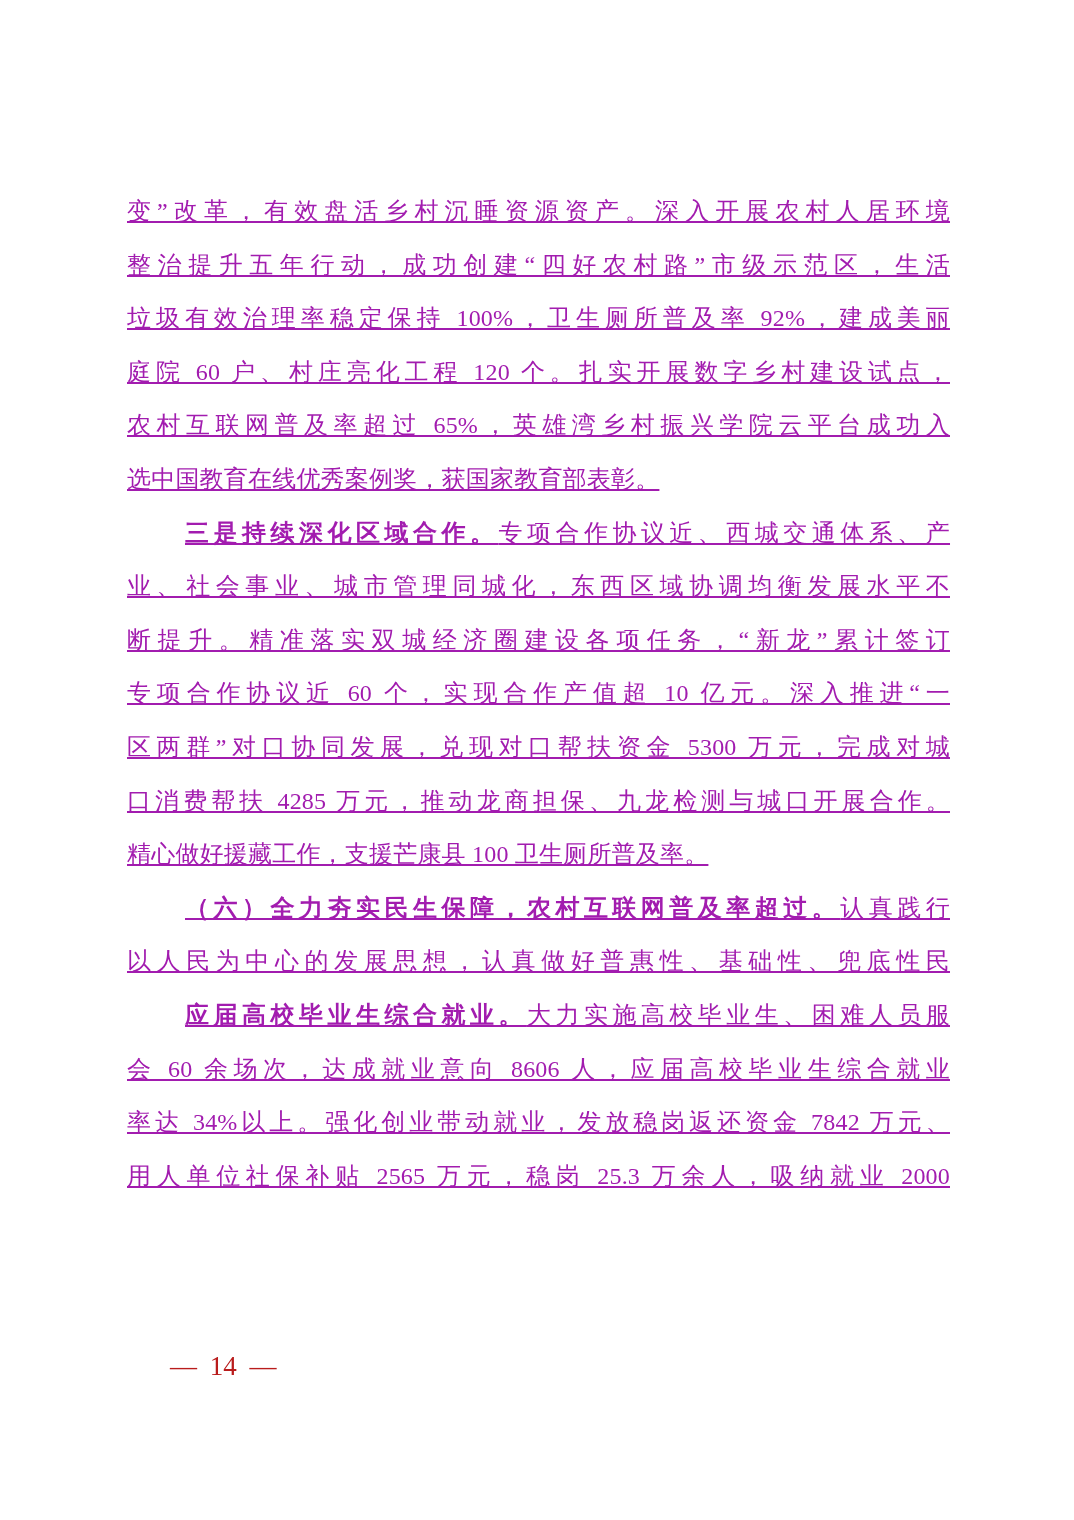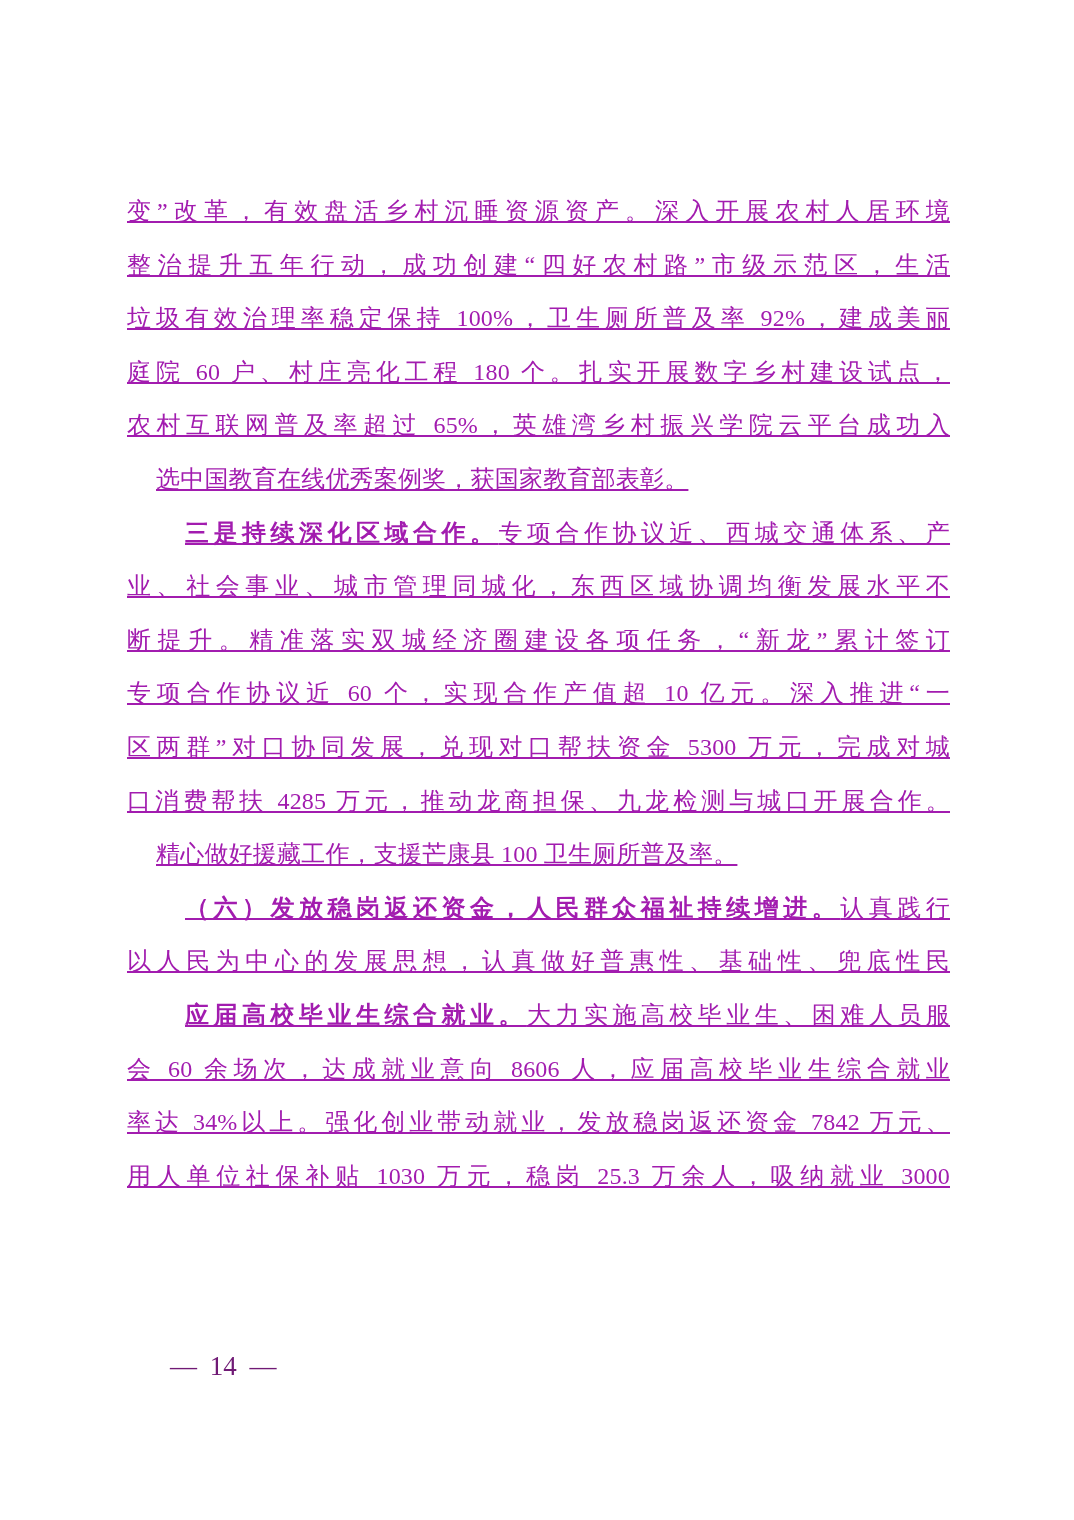--- a/index.html
+++ b/index.html
@@ -30,54 +30,53 @@
     text-align-last: justify;
     letter-spacing: 0.2px;
     color: #a21caf;
     text-decoration: underline;
   }
   .line.indent {
     padding-left: 58px;
   }
   .line.para-end {
     text-align-last: left;
-    margin-left: 29px;
   }
   .bold {
     font-weight: 700;
   }
   .footer {
     position: absolute;
     left: 170px;
     top: 1349px;
     font-size: 27px;
     line-height: 34px;
-    color: #701a75;
+    color: #b91c1c;
     word-spacing: 6px;
   }
 </style>
 </head>
 <body>
 
 <div class="page">
   <div class="text-block">
       <div class="line"><span class="">变”改革，有效盘活乡村沉睡资源资产。深入开展农村人居环境</span></div>
       <div class="line"><span class="">整治提升五年行动，成功创建“四好农村路”市级示范区，生活</span></div>
       <div class="line"><span class="">垃圾有效治理率稳定保持 100%，卫生厕所普及率 92%，建成美丽</span></div>
-      <div class="line"><span class="">庭院 60 户、村庄亮化工程 180 个。扎实开展数字乡村建设试点，</span></div>
+      <div class="line"><span class="">庭院 60 户、村庄亮化工程 120 个。扎实开展数字乡村建设试点，</span></div>
       <div class="line"><span class="">农村互联网普及率超过 65%，英雄湾乡村振兴学院云平台成功入</span></div>
       <div class="line para-end"><span class="">选中国教育在线优秀案例奖，获国家教育部表彰。</span></div>
       <div class="line indent"><span class="bold">三是持续深化区域合作。</span><span class="">专项合作协议近、西城交通体系、产</span></div>
       <div class="line"><span class="">业、社会事业、城市管理同城化，东西区域协调均衡发展水平不</span></div>
       <div class="line"><span class="">断提升。精准落实双城经济圈建设各项任务，“新龙”累计签订</span></div>
       <div class="line"><span class="">专项合作协议近 60 个，实现合作产值超 10 亿元。深入推进“一</span></div>
       <div class="line"><span class="">区两群”对口协同发展，兑现对口帮扶资金 5300 万元，完成对城</span></div>
       <div class="line"><span class="">口消费帮扶 4285 万元，推动龙商担保、九龙检测与城口开展合作。</span></div>
       <div class="line para-end"><span class="">精心做好援藏工作，支援芒康县 100 卫生厕所普及率。</span></div>
-      <div class="line indent"><span class="bold">（六）发放稳岗返还资金，人民群众福祉持续增进。</span><span class="">认真践行</span></div>
+      <div class="line indent"><span class="bold">（六）全力夯实民生保障，农村互联网普及率超过。</span><span class="">认真践行</span></div>
       <div class="line"><span class="">以人民为中心的发展思想，认真做好普惠性、基础性、兜底性民</span></div>
       <div class="line indent"><span class="bold">应届高校毕业生综合就业。</span><span class="">大力实施高校毕业生、困难人员服</span></div>
       <div class="line"><span class="">会 60 余场次，达成就业意向 8606 人，应届高校毕业生综合就业</span></div>
       <div class="line"><span class="">率达 34%以上。强化创业带动就业，发放稳岗返还资金 7842 万元、</span></div>
-      <div class="line"><span class="">用人单位社保补贴 1030 万元，稳岗 25.3 万余人，吸纳就业 3000</span></div>
+      <div class="line"><span class="">用人单位社保补贴 2565 万元，稳岗 25.3 万余人，吸纳就业 2000</span></div>
     </div>
   <div class="footer">— 14 —</div>
 </div>
 
 </body></html>

